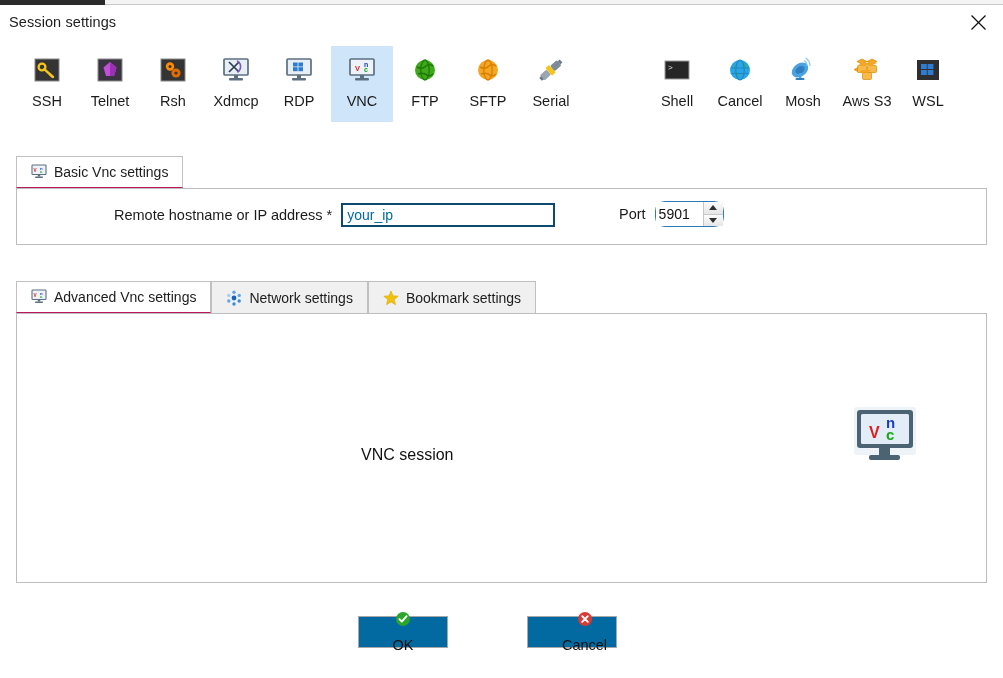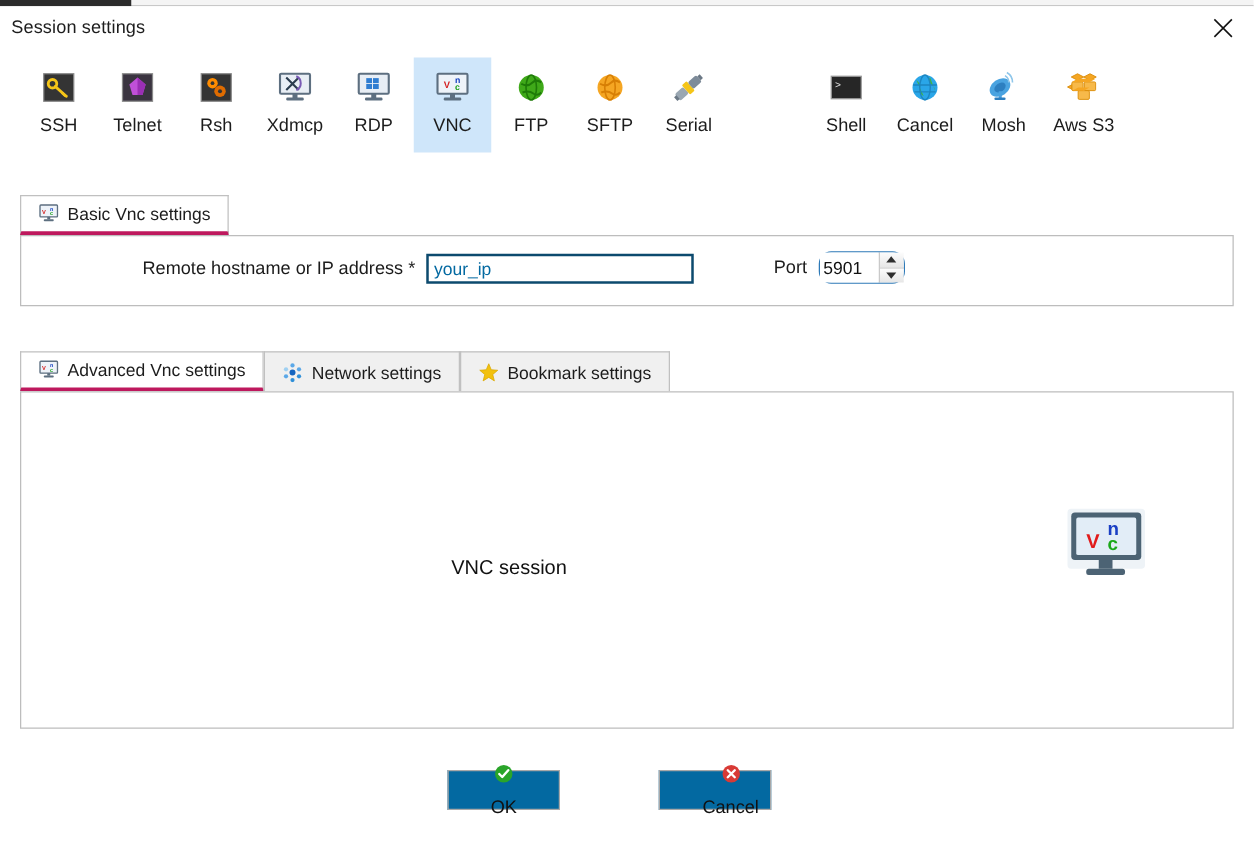--- a/index.html
+++ b/index.html
@@ -36,21 +36,21 @@
   .proto .lbl { margin-top:6px; font-size:14.5px; color:#1c1c1c; white-space:nowrap; }
 
   
   .tabstrip { position:absolute; display:flex; align-items:flex-end; }
   .tab {
     height:32px; display:flex; align-items:center; gap:7px;
     padding:0 14px; font-size:14px; color:#1c1c1c;
     background:#f0f0f0; border:1px solid #c0c0c0; border-bottom:none;
     cursor:pointer; position:relative;
   }
-  .tab.active { background:#ffffff; border-bottom:3px solid #be185d; }
+  .tab.active { background:#ffffff; border-bottom:1px solid #be185d; }
   .tab .ticon { width:16px; height:16px; display:block; flex:none; }
 
   .panel { position:absolute; background:#ffffff; border:1px solid #bdbdbd; }
 
   
   .form-row { position:absolute; display:flex; align-items:center; }
   .field-label { font-size:14.5px; color:#1b1b1b; }
   .text-input {
     width:214px; height:24px; border:2px solid #0c4a6e; background:#fff;
     font-family:"Liberation Sans", sans-serif; font-size:14px; color:#0369a1;
@@ -271,20 +271,32 @@
         <g fill="#f5a623">
           <path d="M5.5 8.5 l4.5 -2.6 l9 0 l-4.5 2.6 Z"></path>
           <path d="M15.5 8.5 l4.5 -2.6 l9 0 l-4.5 2.6 Z" transform="translate(-4.5,0)"></path>
           <path d="M10.5 15.5 l4.5 -2.6 l9 0 l-4.5 2.6 Z" transform="translate(-4.5,0)"></path>
         </g>
       </svg>
     </span>
     <span class="lbl">Aws S3</span>
   </div>
 
+  <div class="proto" style="left:897px">
+    <span class="ico">
+      <svg width="26" height="24" viewBox="0 0 26 24">
+        <rect x="2" y="2" width="22" height="20" fill="#2f2f2f"></rect>
+        <rect x="6" y="6" width="5.8" height="5" fill="#2f7dd1"></rect>
+        <rect x="12.6" y="6" width="5.8" height="5" fill="#2f7dd1"></rect>
+        <rect x="6" y="12" width="5.8" height="5" fill="#2f7dd1"></rect>
+        <rect x="12.6" y="12" width="5.8" height="5" fill="#2f7dd1"></rect>
+      </svg>
+    </span>
+    <span class="lbl">WSL</span>
+  </div>
 </div>
 
 <div class="tabstrip" style="left:16px; top:156px;">
   <div class="tab active">
     <span class="ticon">
       <svg width="16" height="15" viewBox="0 0 16 15">
         <rect x="1" y="1" width="14" height="9.5" rx="0.7" fill="#eef3f9" stroke="#5d6f80" stroke-width="1.1"></rect>
         <rect x="6.8" y="10.5" width="2.4" height="2" fill="#5d6f80"></rect>
         <rect x="4" y="12.4" width="8" height="1.5" rx="0.7" fill="#5d6f80"></rect>
         <text x="2.6" y="8" font-family="Liberation Sans, sans-serif" font-size="4.6" font-weight="bold" fill="#d42020">V</text>

